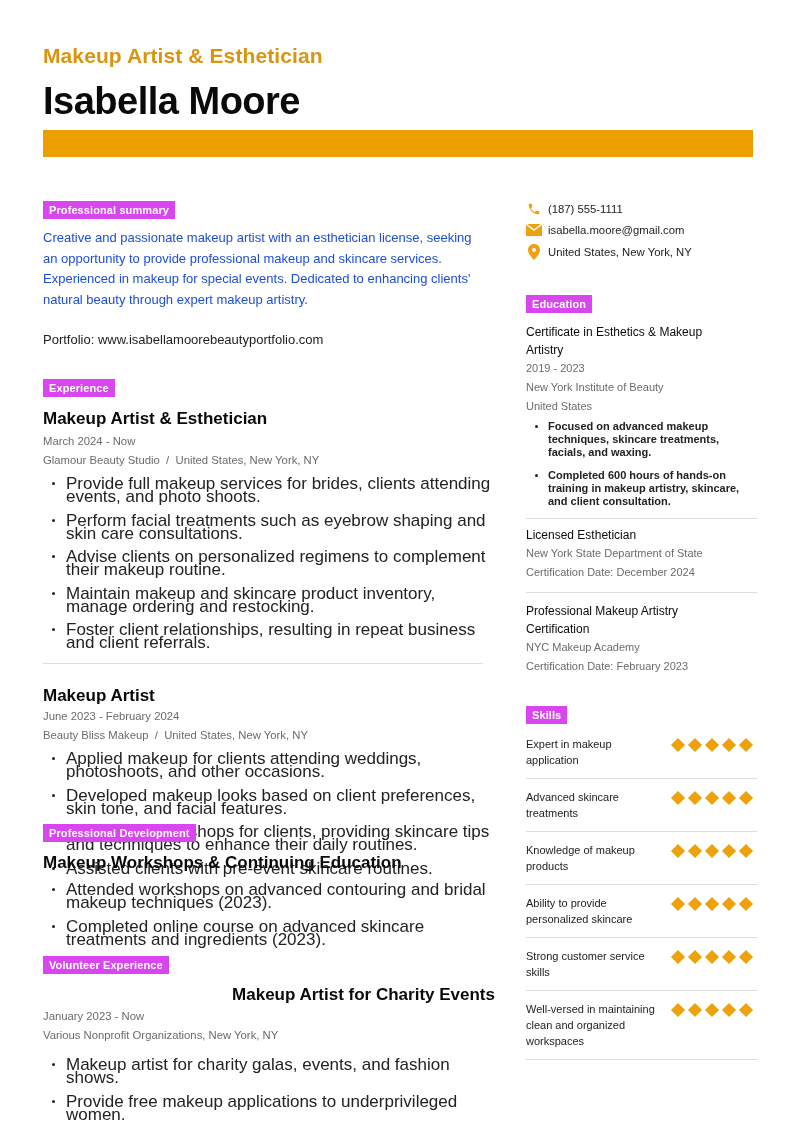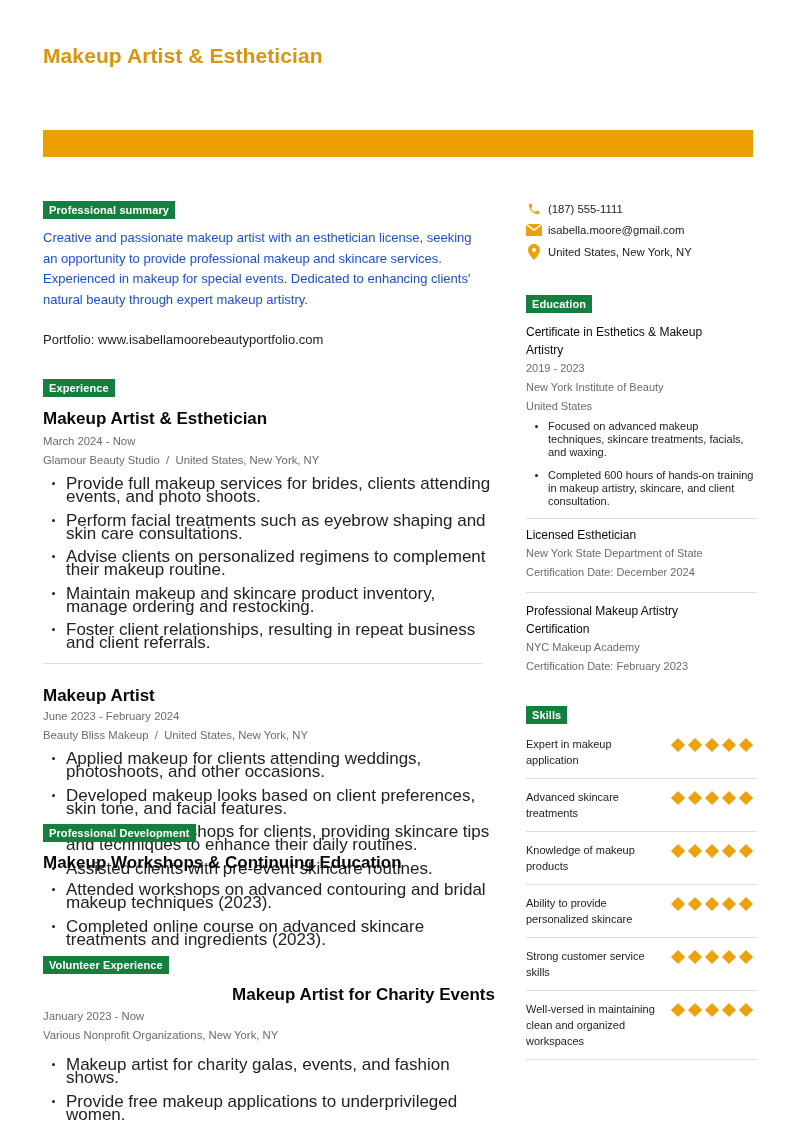--- a/index.html
+++ b/index.html
@@ -4,21 +4,21 @@
 <style>
   * { box-sizing: border-box; margin: 0; padding: 0; }
   html, body { width: 800px; height: 1131px; background: #ffffff; }
   body { font-family: "Liberation Sans", "DejaVu Sans", sans-serif; color: #1a1a1a; position: relative; overflow: hidden; }
 
   .header { position: absolute; left: 43px; top: 42px; width: 710px; }
   .header .role { font-size: 21px; font-weight: bold; color: #d9950f; letter-spacing: 0.1px; line-height: 28px; }
   .header .name { font-size: 38px; font-weight: bold; color: #0a0a0a; line-height: 46px; margin-top: 8px; letter-spacing: -0.5px; }
   .header .bar { position: absolute; left: 0; top: 88px; width: 710px; height: 27px; background: #ee9f00; }
 
-  .tag { display: inline-block; background: #15803d; color: #ffffff; font-weight: bold; font-size: 11px; line-height: 18px; height: 18px; padding: 0 6px; letter-spacing: 0.1px; }
+  .tag { display: inline-block; background: #d946ef; color: #ffffff; font-weight: bold; font-size: 11px; line-height: 18px; height: 18px; padding: 0 6px; letter-spacing: 0.1px; }
 
   .left { position: absolute; left: 43px; top: 200px; width: 452px; }
   .right { position: absolute; left: 526px; top: 200px; width: 231px; }
 
   .summary { font-size: 13px; line-height: 20.5px; color: #1d4ed8; margin-top: 9px; width: 440px; }
   .portfolio { font-size: 13px; color: #222; margin-top: 20px; line-height: 20px; }
 
   .section { position: absolute; left: 0; width: 100%; }
 
   .job-title { font-size: 17px; font-weight: bold; color: #0a0a0a; line-height: 22px; }
@@ -28,33 +28,34 @@
   ul.bullets li::before { content: ""; position: absolute; left: 9px; top: 5px; width: 3px; height: 3px; border-radius: 50%; background: #222; }
 
   .divider { height: 1px; background: #dedede; }
 
   .contact-row { display: flex; align-items: center; height: 21.5px; font-size: 11.3px; color: #222; }
   .contact-row .ic { width: 16px; height: 16px; margin-right: 6px; display: flex; align-items: center; justify-content: center; }
 
   .edu-title { font-size: 12px; font-weight: normal; color: #0a0a0a; line-height: 18px; }
   .edu-meta { font-size: 11px; color: #6b6b6b; line-height: 19px; }
   .edu-bullets { list-style: none; margin-top: 4px; }
-  .edu-bullets li { position: relative; padding-left: 22px; font-size: 11px; line-height: 13px; color: #222; margin-bottom: 10px; }
+  .edu-bullets li { position: relative; padding-left: 22px; font-size: 11px; line-height: 13px; color: #222; margin-bottom: 10px; font-weight: bold; }
   .edu-bullets li::before { content: ""; position: absolute; left: 9px; top: 5px; width: 3px; height: 3px; border-radius: 50%; background: #222; }
 
   .skill-row { display: flex; justify-content: space-between; border-bottom: 1.5px solid #dedede; padding: 5px 0 10px 0; }
   .skill-row .label { font-size: 11px; line-height: 16px; color: #222; width: 130px; }
   .skill-row .dots { display: flex; gap: 3px; padding-top: 4px; padding-right: 4px; }
   .diamond { width: 10px; height: 10px; background: #eda10c; transform: rotate(45deg); margin: 0 2px; }
 </style>
 </head>
 <body>
 
 <div class="header">
   <div class="role">Makeup Artist &amp; Esthetician</div>
+  <div class="name">Isabella Moore</div>
   <div class="bar"></div>
 </div>
 
 <div class="left">
 
   <div class="section" style="top:0;">
     <span class="tag">Professional summary</span>
     <p class="summary">Creative and passionate makeup artist with an esthetician license, seeking an opportunity to provide professional makeup and skincare services. Experienced in makeup for special events. Dedicated to enhancing clients' natural beauty through expert makeup artistry.</p>
     <p class="portfolio">Portfolio: www.isabellamoorebeautyportfolio.com</p>
   </div>

